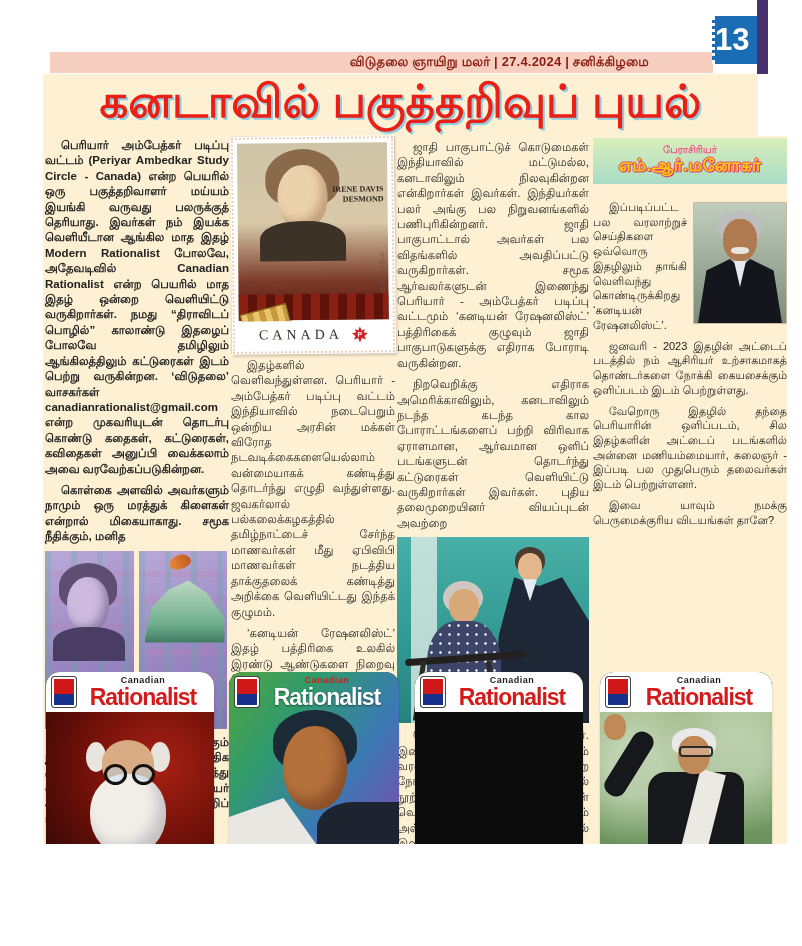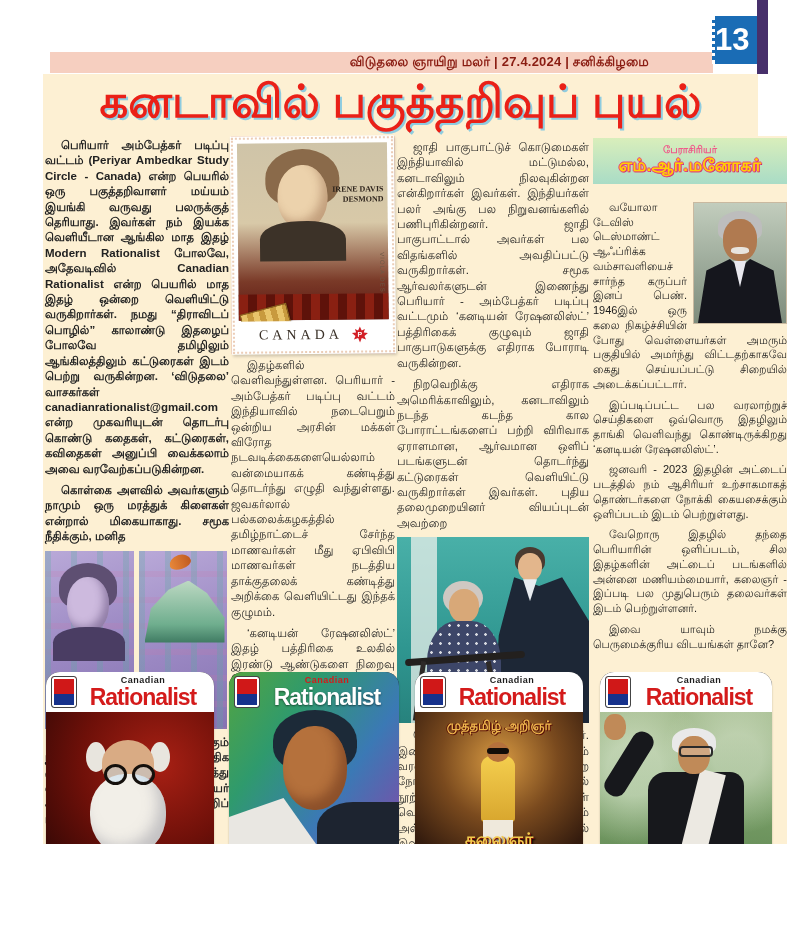--- a/index.html
+++ b/index.html
@@ -276,21 +276,20 @@
         <span class="t">பேராசிரியர்</span>
         <span class="n">எம்.ஆர்.மனோகர்</span>
       </div>
       <div class="author-photo">
         <div class="ap-hair"></div>
         <div class="ap-face"></div>
         <div class="ap-mo"></div>
         <div class="ap-suit"></div>
         <div class="ap-shirt"></div>
       </div>
-      <p>வயோலா டேவிஸ் டெஸ்மாண்ட் ஆஃப்ரிக்க வம்சாவளியைச் சார்ந்த கருப்பர் இனப் பெண். 1946இல் ஒரு கலை நிகழ்ச்சியின் போது வெள்ளையர்கள் அமரும் பகுதியில் அமர்ந்து விட்டதற்காகவே கைது செய்யப்பட்டு சிறையில் அடைக்கப்பட்டார்.</p>
       <p>இப்படிப்பட்ட பல வரலாற்றுச் செய்திகளை ஒவ்வொரு இதழிலும் தாங்கி வெளிவந்து கொண்டிருக்கிறது ‘கனடியன் ரேஷனலிஸ்ட்’.</p>
       <p>ஜனவரி - 2023 இதழின் அட்டைப் படத்தில் நம் ஆசிரியர் உற்சாகமாகத் தொண்டர்களை நோக்கி கையசைக்கும் ஒளிப்படம் இடம் பெற்றுள்ளது.</p>
       <p>வேறொரு இதழில் தந்தை பெரியாரின் ஒளிப்படம், சில இதழ்களின் அட்டைப் படங்களில் அன்னை மணியம்மையார், கலைஞர் - இப்படி பல முதுபெரும் தலைவர்கள் இடம் பெற்றுள்ளனர்.</p>
       <p>இவை யாவும் நமக்கு பெருமைக்குரிய விடயங்கள் தானே?</p>
     </div>
 
     <div class="covers">
 
       <div class="cover cv1">
         <div class="masthead">
@@ -329,30 +328,20 @@
       </div>
 
       <div class="cover cv3">
         <div class="masthead">
           <span class="mh-logo"></span>
           <span class="mh-text">
             <span class="mh-top">Canadian</span>
             <span class="mh-main">Rationalist</span>
           </span>
         </div>
-        <div class="cv-body">
-          <div class="ka-toptext">முத்தமிழ் அறிஞர்</div>
-          <div class="ka-body"></div>
-          <div class="ka-head"></div>
-          <div class="ka-glass"></div>
-          <div class="ka-dhoti"></div>
-          <div class="ka-name">கலைஞர்</div>
-          <div class="ka-100">100</div>
-          <div class="ka-sub">டாக்டர் கலைஞர் மு.கருணாநிதி</div>
-        </div>
       </div>
 
       <div class="cover cv4">
         <div class="masthead">
           <span class="mh-logo"></span>
           <span class="mh-text">
             <span class="mh-top">Canadian</span>
             <span class="mh-main">Rationalist</span>
           </span>
         </div>

